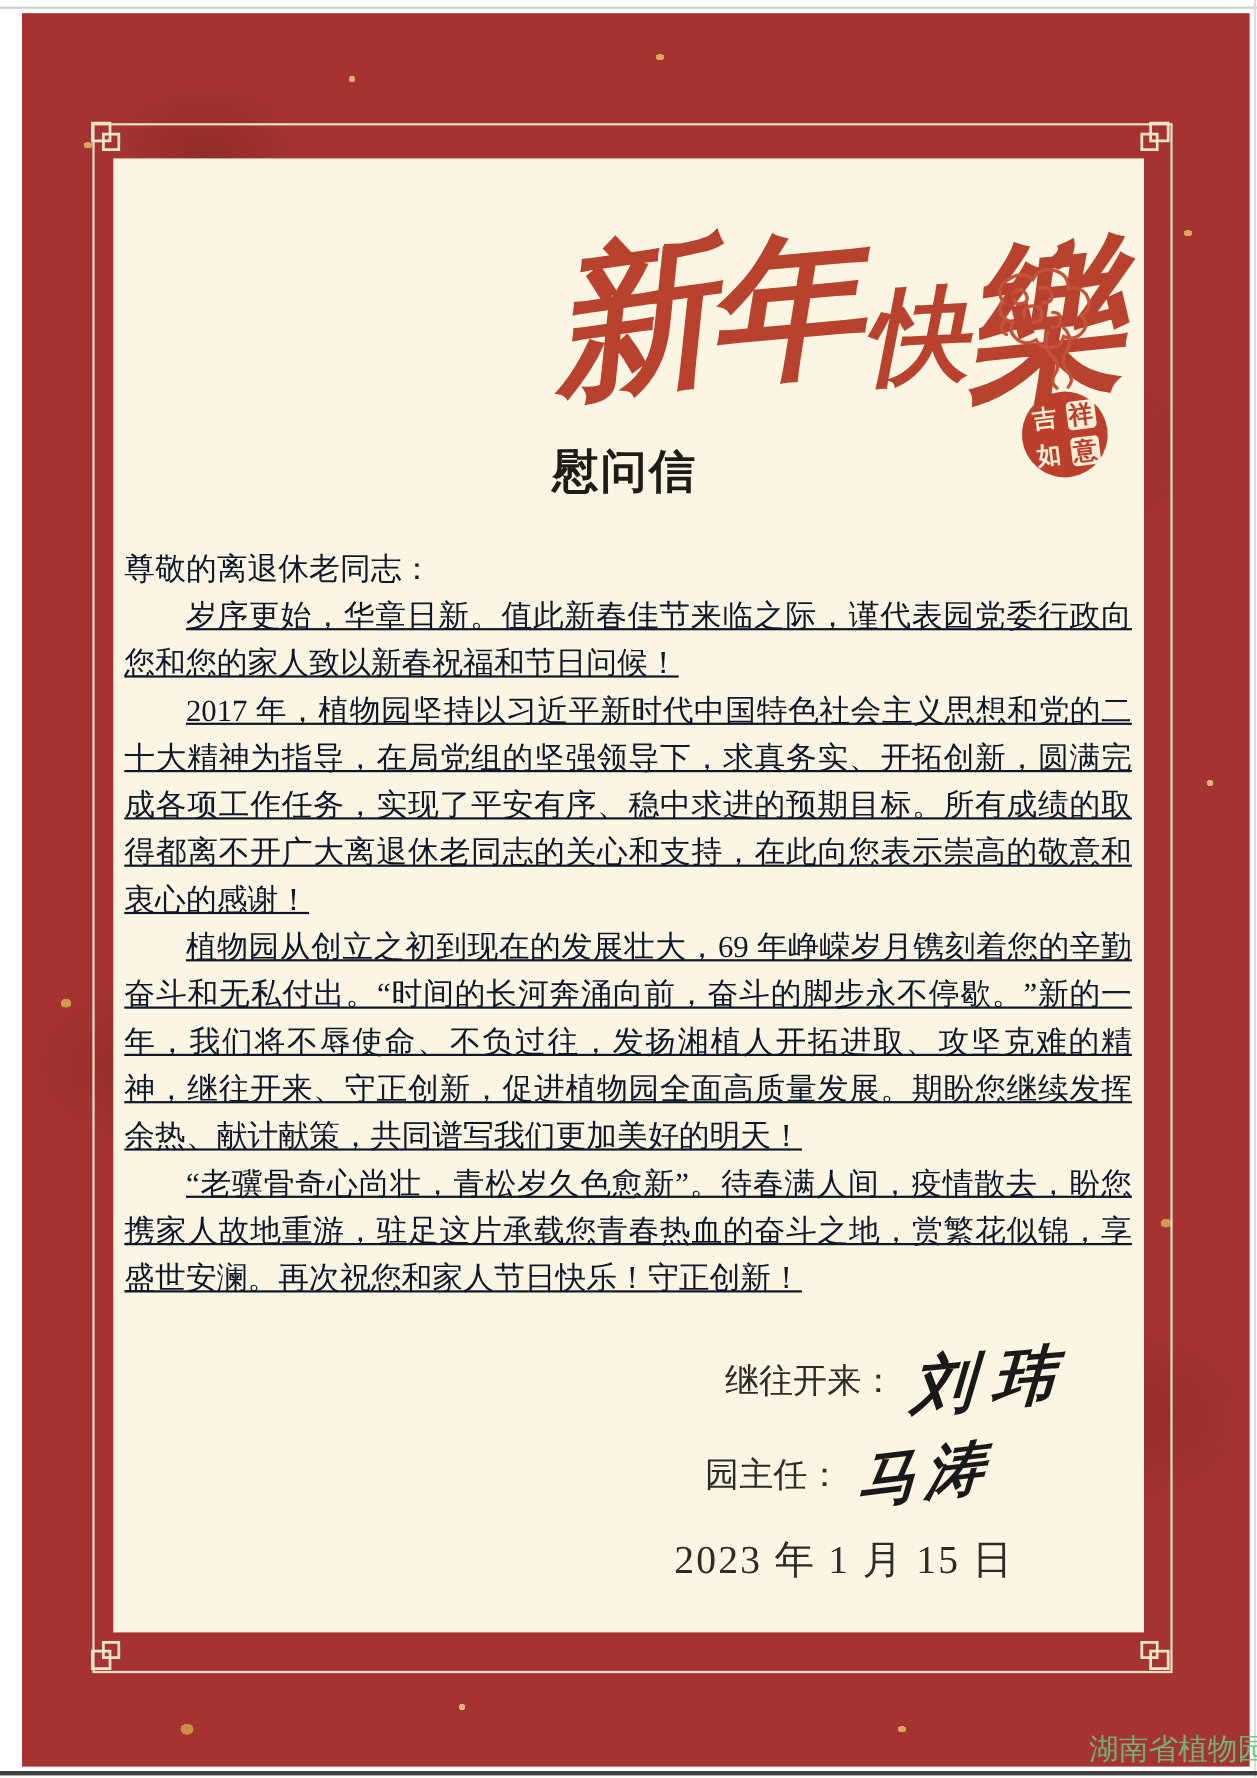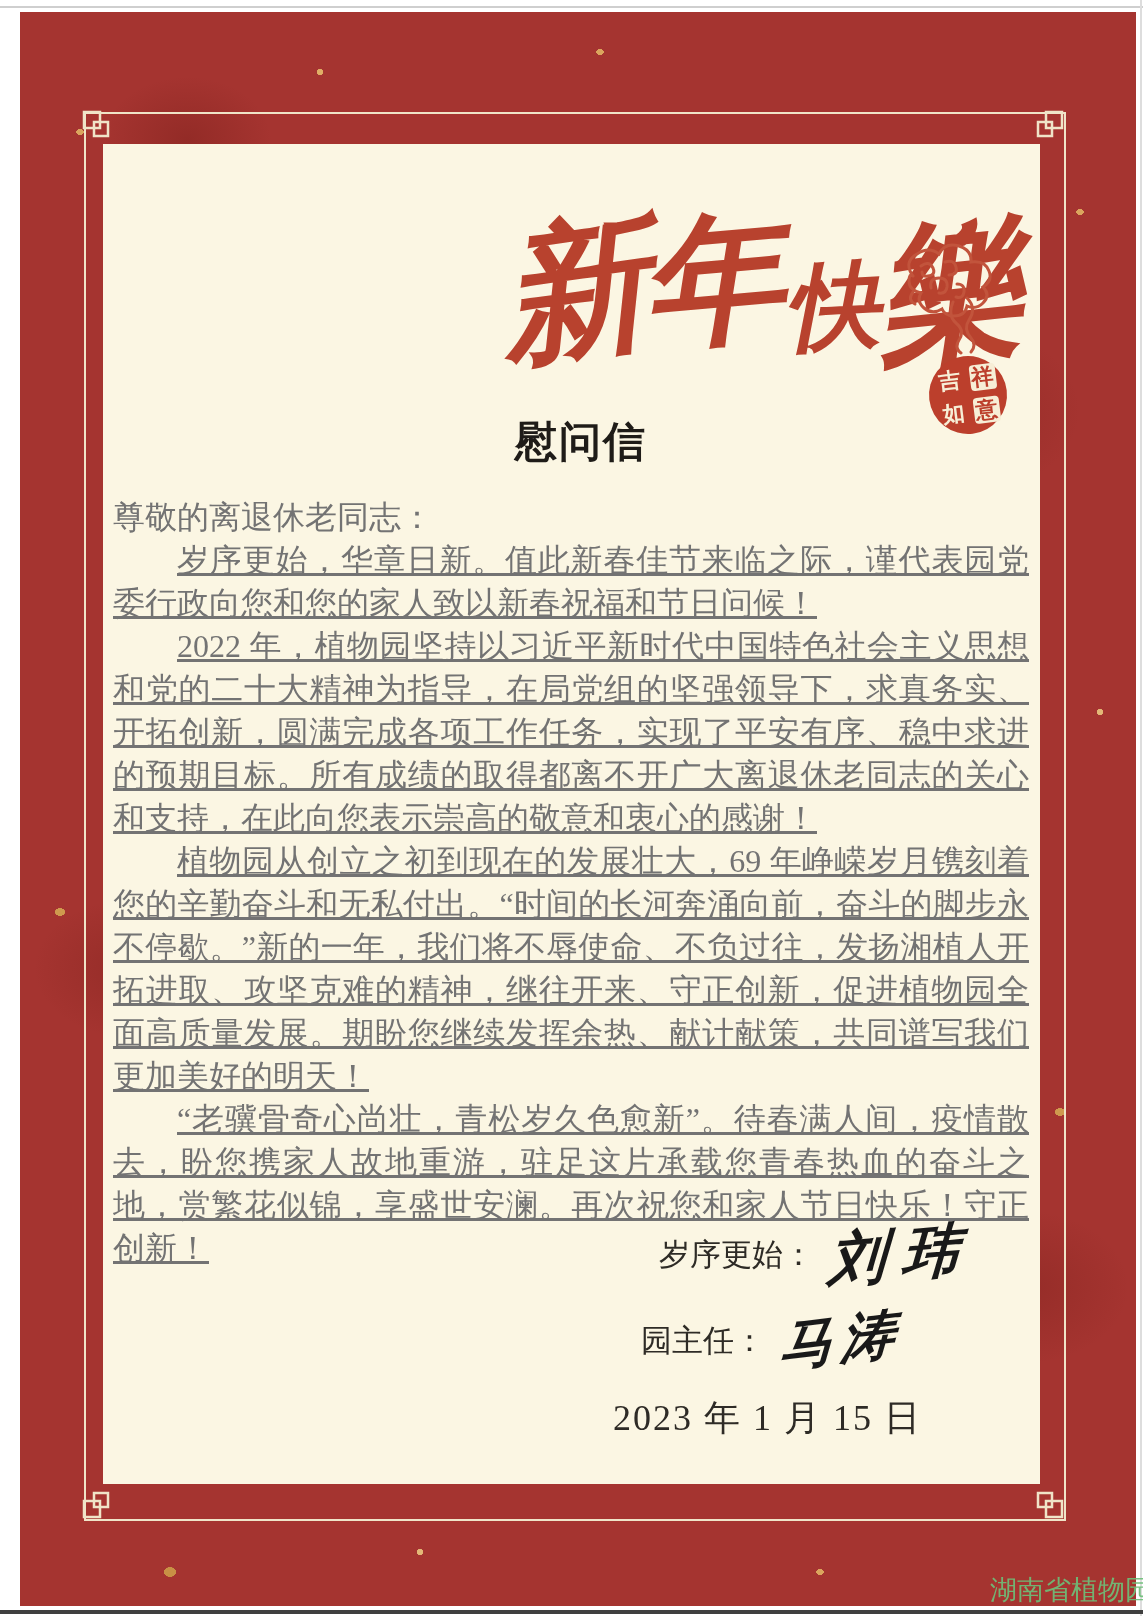--- a/index.html
+++ b/index.html
@@ -78,29 +78,29 @@
     padding:6px; box-sizing:border-box;
   }
   .seal span {
     font-size:22px; line-height:1; font-weight:700;
     font-family:"Liberation Serif","DejaVu Serif",serif;
   }
   .seal .solid { color:#f7eed6; }
   .seal .chip  { color:#bc3f2c; background:#f7eed6; border-radius:4px; padding:2px 2px; }
 
   .letter-title {
-    position:absolute; left:396px; top:254px; margin:16px;
+    position:absolute; left:396px; top:254px; margin:3px;
     font-family:"Liberation Sans","DejaVu Sans",sans-serif;
     font-size:42px; font-weight:700; color:#1f1c18; letter-spacing:2px;
   }
 
   
   .body-text {
     position:absolute; left:10px; top:352px; width:916px;
-    font-size:32px; line-height:43px; color:#737373;
+    font-size:28px; line-height:43px; color:#0f172a;
     text-align:justify;
   }
   .body-text p { margin:0; }
   .body-text p.indent { text-indent:2em;text-decoration:underline; }
 
   
   .sig-row { position:absolute; display:flex; align-items:center; white-space:nowrap; }
   .sig-row-1 { left:556px; top:1072px; }
   .sig-row-2 { left:538px; top:1160px; }
   .sig-label { font-size:31px; color:#2e2b26; }
@@ -181,27 +181,27 @@
       <span class="chip">祥</span>
       <span class="solid">如</span>
       <span class="chip">意</span>
     </div>
 
     <h1 class="letter-title">慰问信</h1>
 
     <div class="body-text">
       <p class="salutation">尊敬的离退休老同志：</p>
       <p class="indent">岁序更始，华章日新。值此新春佳节来临之际，谨代表园党委行政向您和您的家人致以新春祝福和节日问候！</p>
-      <p class="indent">2022 年，植物园坚持以习近平新时代中国特色社会主义思想和党的二十大精神为指导，在局党组的坚强领导下，求真务实、开拓创新，圆满完成各项工作任务，实现了平安有序、稳中求进的预期目标。所有成绩的取得都离不开广大离退休老同志的关心和支持，在此向您表示崇高的敬意和衷心的感谢！</p>
+      <p class="indent">2017 年，植物园坚持以习近平新时代中国特色社会主义思想和党的二十大精神为指导，在局党组的坚强领导下，求真务实、开拓创新，圆满完成各项工作任务，实现了平安有序、稳中求进的预期目标。所有成绩的取得都离不开广大离退休老同志的关心和支持，在此向您表示崇高的敬意和衷心的感谢！</p>
       <p class="indent">植物园从创立之初到现在的发展壮大，69 年峥嵘岁月镌刻着您的辛勤奋斗和无私付出。“时间的长河奔涌向前，奋斗的脚步永不停歇。”新的一年，我们将不辱使命、不负过往，发扬湘植人开拓进取、攻坚克难的精神，继往开来、守正创新，促进植物园全面高质量发展。期盼您继续发挥余热、献计献策，共同谱写我们更加美好的明天！</p>
       <p class="indent">“老骥骨奇心尚壮，青松岁久色愈新”。待春满人间，疫情散去，盼您携家人故地重游，驻足这片承载您青春热血的奋斗之地，赏繁花似锦，享盛世安澜。再次祝您和家人节日快乐！守正创新！</p>
     </div>
 
     <div class="sig-row sig-row-1">
-      <span class="sig-label">岁序更始：</span>
+      <span class="sig-label">继往开来：</span>
       <span class="sig-name">刘玮</span>
     </div>
 
     <div class="sig-row sig-row-2">
       <span class="sig-label">园主任：</span>
       <span class="sig-name">马涛</span>
     </div>
 
     <div class="letter-date">2023 年 1 月 15 日</div>
 

